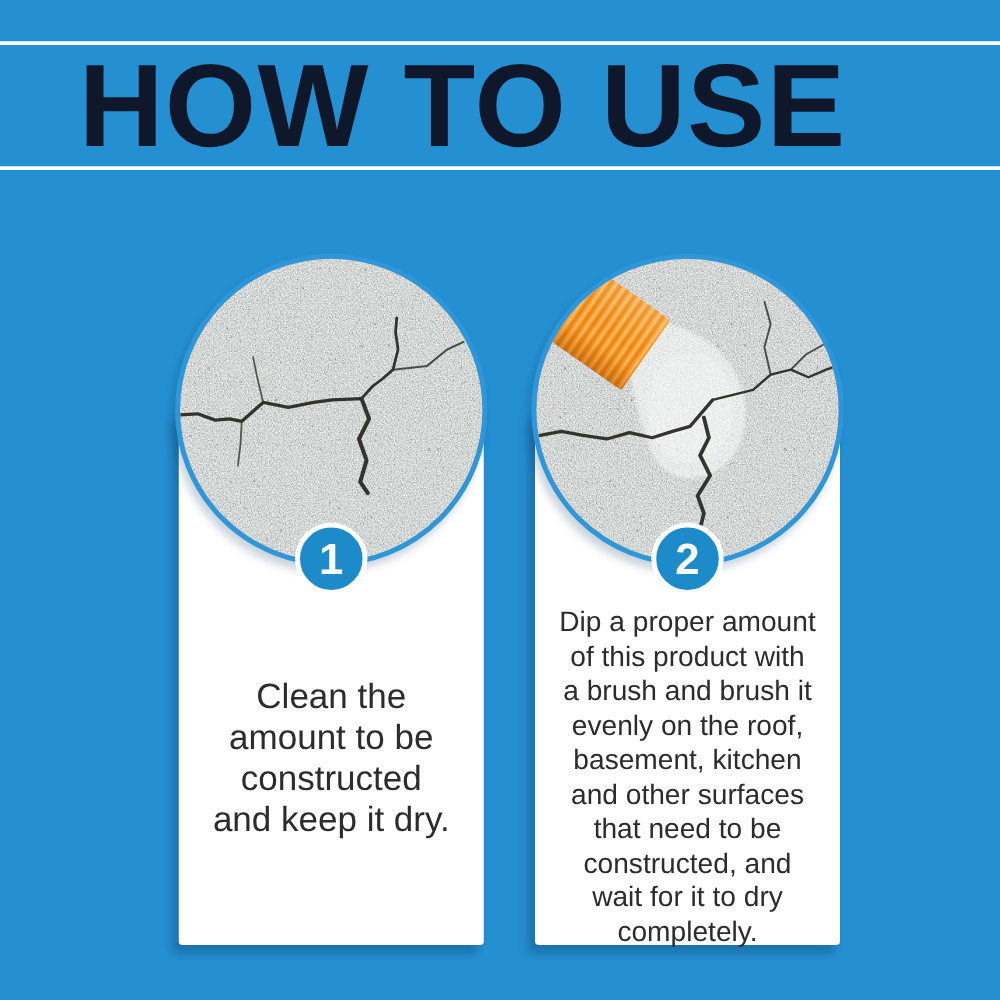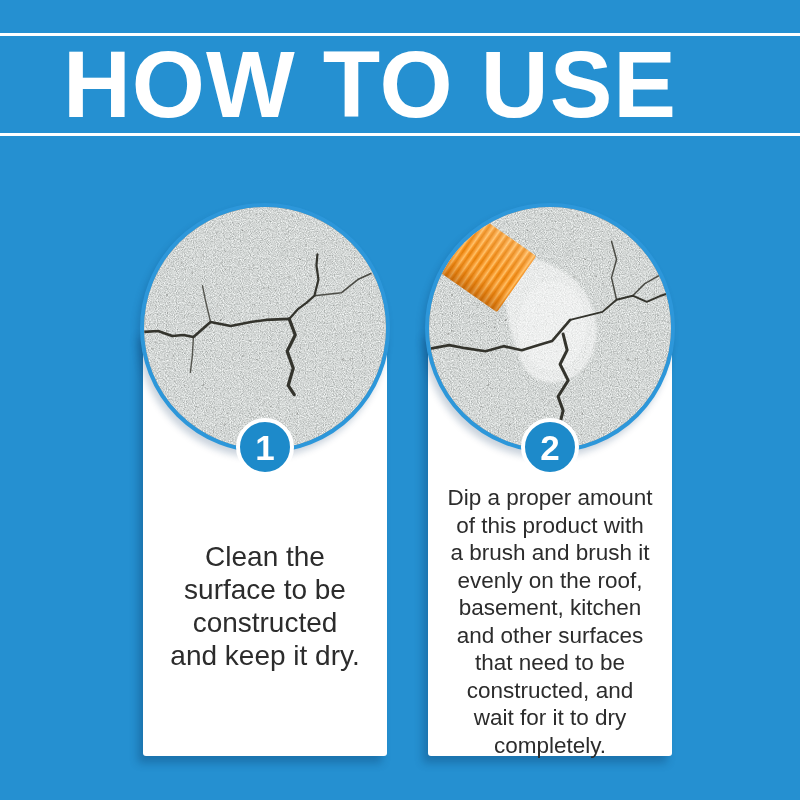--- a/index.html
+++ b/index.html
@@ -12,21 +12,21 @@
   .stage{position:absolute;top:0;left:0;width:800px;height:800px;}
 
   
   .rule{position:absolute;left:0;width:800px;height:3px;background:#ffffff;}
   .rule-top{top:33px;}
   .rule-bottom{top:133px;}
   .title{
     position:absolute;top:30px;left:0;width:740px;
     margin:0;text-align:center;
     font-weight:700;font-size:94px;line-height:110px;
-    color:#ffffff;letter-spacing:1px;white-space:nowrap;
+    color:#0f172a;letter-spacing:1px;white-space:nowrap;
   }
 
   
   .card{
     position:absolute;top:330px;width:244px;height:426px;
     background:#ffffff;border-radius:3px;
     box-shadow:-5px 7px 8px rgba(8,52,96,0.32);
   }
   .card-1{left:143px;}
   .card-2{left:428px;}
@@ -125,21 +125,21 @@
             <path d="M66 114 L61 93 L58 78" stroke-width="1.4" opacity="0.8"></path>
             <path d="M49 129 L48 147 L46 164" stroke-width="1.4" opacity="0.8"></path>
           </g>
         </g>
       </svg>
     </div>
     <div class="badge">
       <span>1</span>
     </div>
     <p class="step-text t1">Clean the
-surface to be
+amount to be
 constructed
 and keep it dry.</p>
   </section>
 
   <section class="card card-2">
     <div class="photo">
       <svg viewBox="0 0 240 240" preserveAspectRatio="none">
         <g clip-path="url(#cp1)">
           <rect width="240" height="240" fill="#a3a8a5" filter="url(#concrete)"></rect>
           <rect width="240" height="240" filter="url(#darkspecks)" opacity="0.55"></rect>

